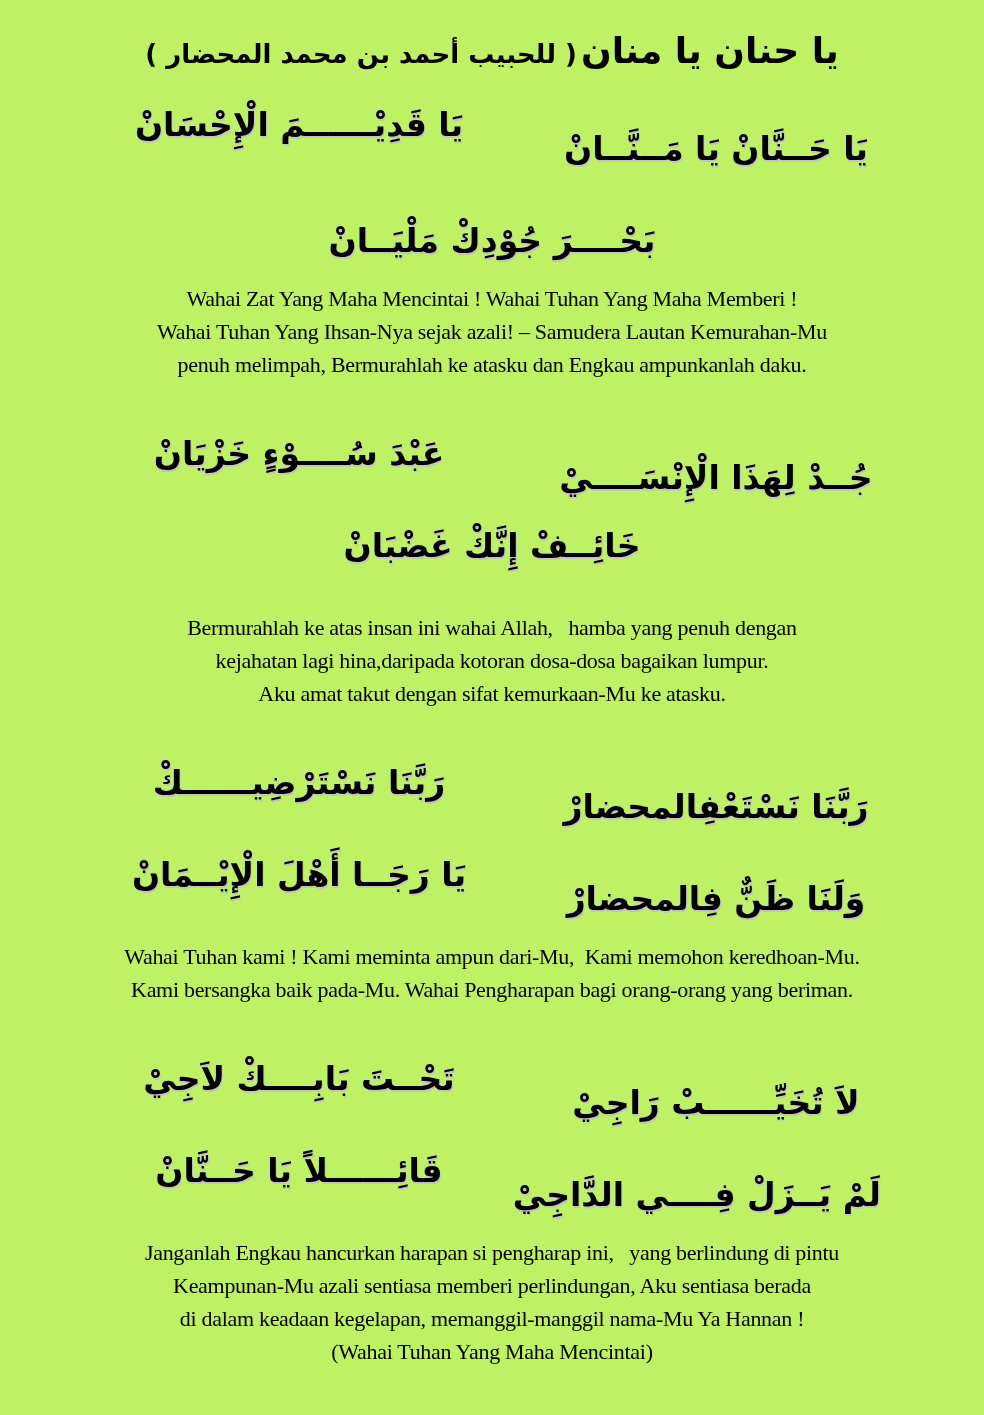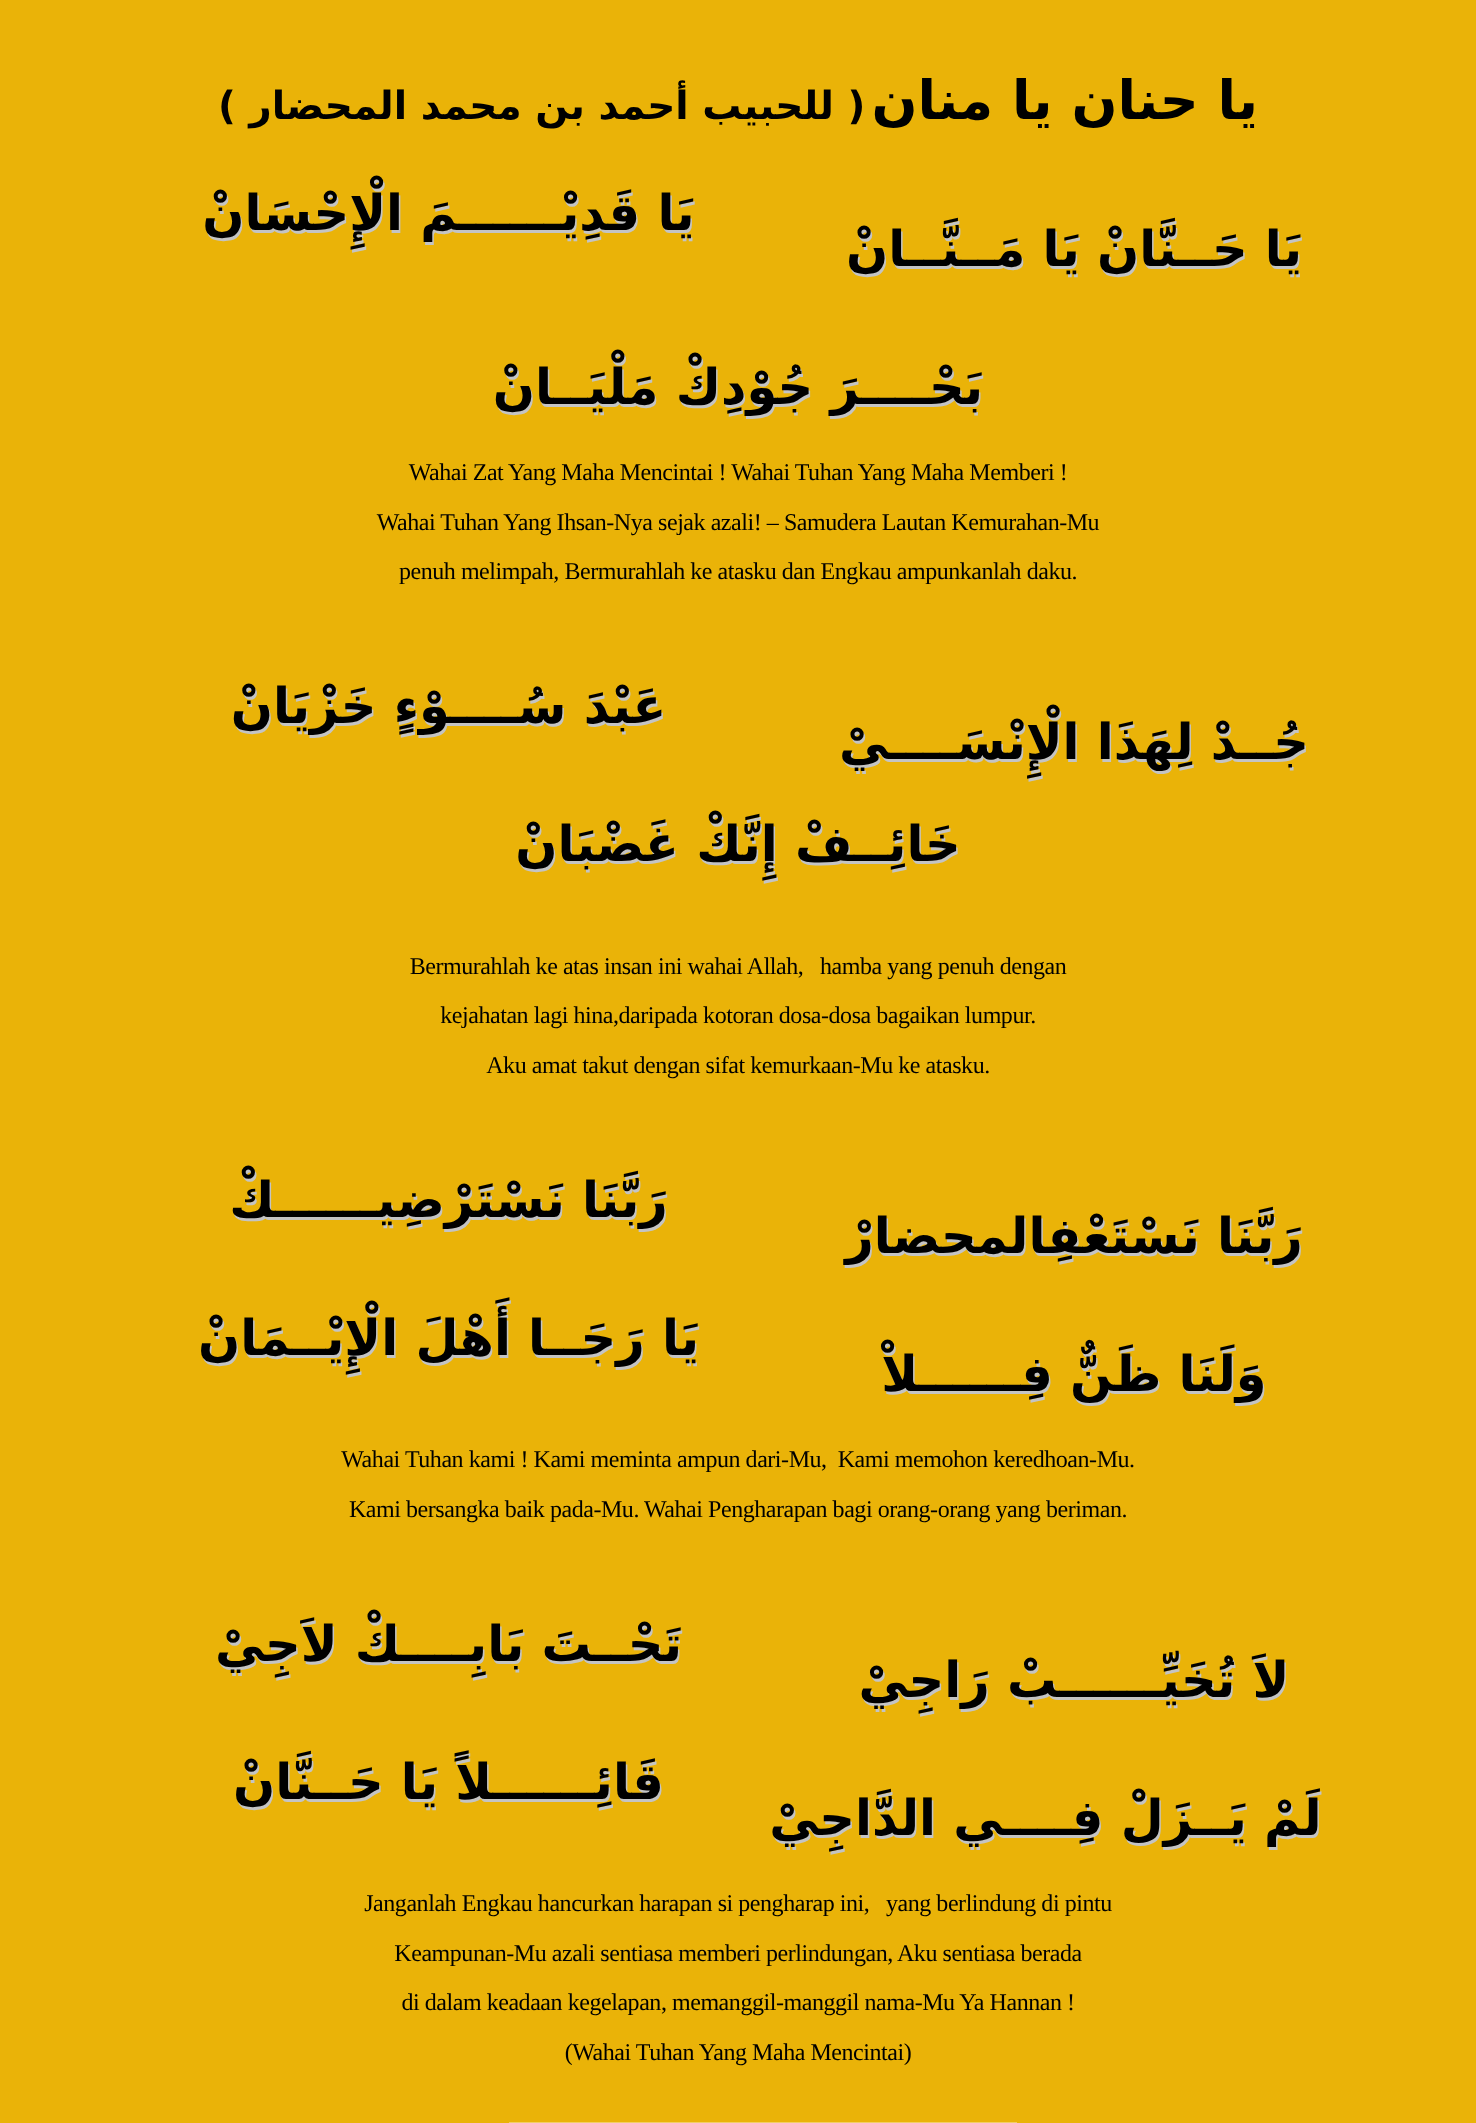--- a/index.html
+++ b/index.html
@@ -10,23 +10,23 @@
   }
   body {
     width: 984px;
     height: 1415px;
     color: #000;
     font-family: "Liberation Serif", serif;
   }
   .page {
     width: 984px;
     height: 1415px;
-    background: #eab308;
+    background: #bef264;
     box-sizing: border-box;
-    padding-top: 41px;
+    padding-top: 24px;
   }
   
   .title-row {
     direction: rtl;
     text-align: center;
     height: 54px;
     line-height: 54px;
     white-space: nowrap;
   }
   .title-main {
@@ -63,21 +63,21 @@
   .hemi-second {
     width: 392px;
     text-align: center;
   }
   
   .translation {
     margin: 20px 0 26px 0;
     text-align: center;
   }
   .translation .tline {
-    font-size: 16px;
+    font-size: 22px;
     line-height: 33px;
     letter-spacing: -0.3px;
     white-space: pre;
   }
 </style>
 </head>
 <body>
 
 <div class="page">
 
@@ -115,21 +115,21 @@
       <div class="tline">Aku amat takut dengan sifat kemurkaan-Mu ke atasku.</div>
     </div>
   </div>
 
   <div>
     <div class="arabic-row">
       <div class="hemi-first">رَبَّنَا نَسْتَعْفِالمحضارْ</div>
       <div class="hemi-second">رَبَّنَا نَسْتَرْضِيــــــكْ</div>
     </div>
     <div class="arabic-row">
-      <div class="hemi-first">وَلَنَا ظَنٌّ فِــــــلاْ</div>
+      <div class="hemi-first">وَلَنَا ظَنٌّ فِالمحضارْ</div>
       <div class="hemi-second">يَا رَجَــا أَهْلَ الْإِيْــمَانْ</div>
     </div>
     <div class="translation">
       <div class="tline">Wahai Tuhan kami ! Kami meminta ampun dari-Mu,  Kami memohon keredhoan-Mu.</div>
       <div class="tline">Kami bersangka baik pada-Mu. Wahai Pengharapan bagi orang-orang yang beriman.</div>
     </div>
   </div>
 
   <div>
     <div class="arabic-row">

